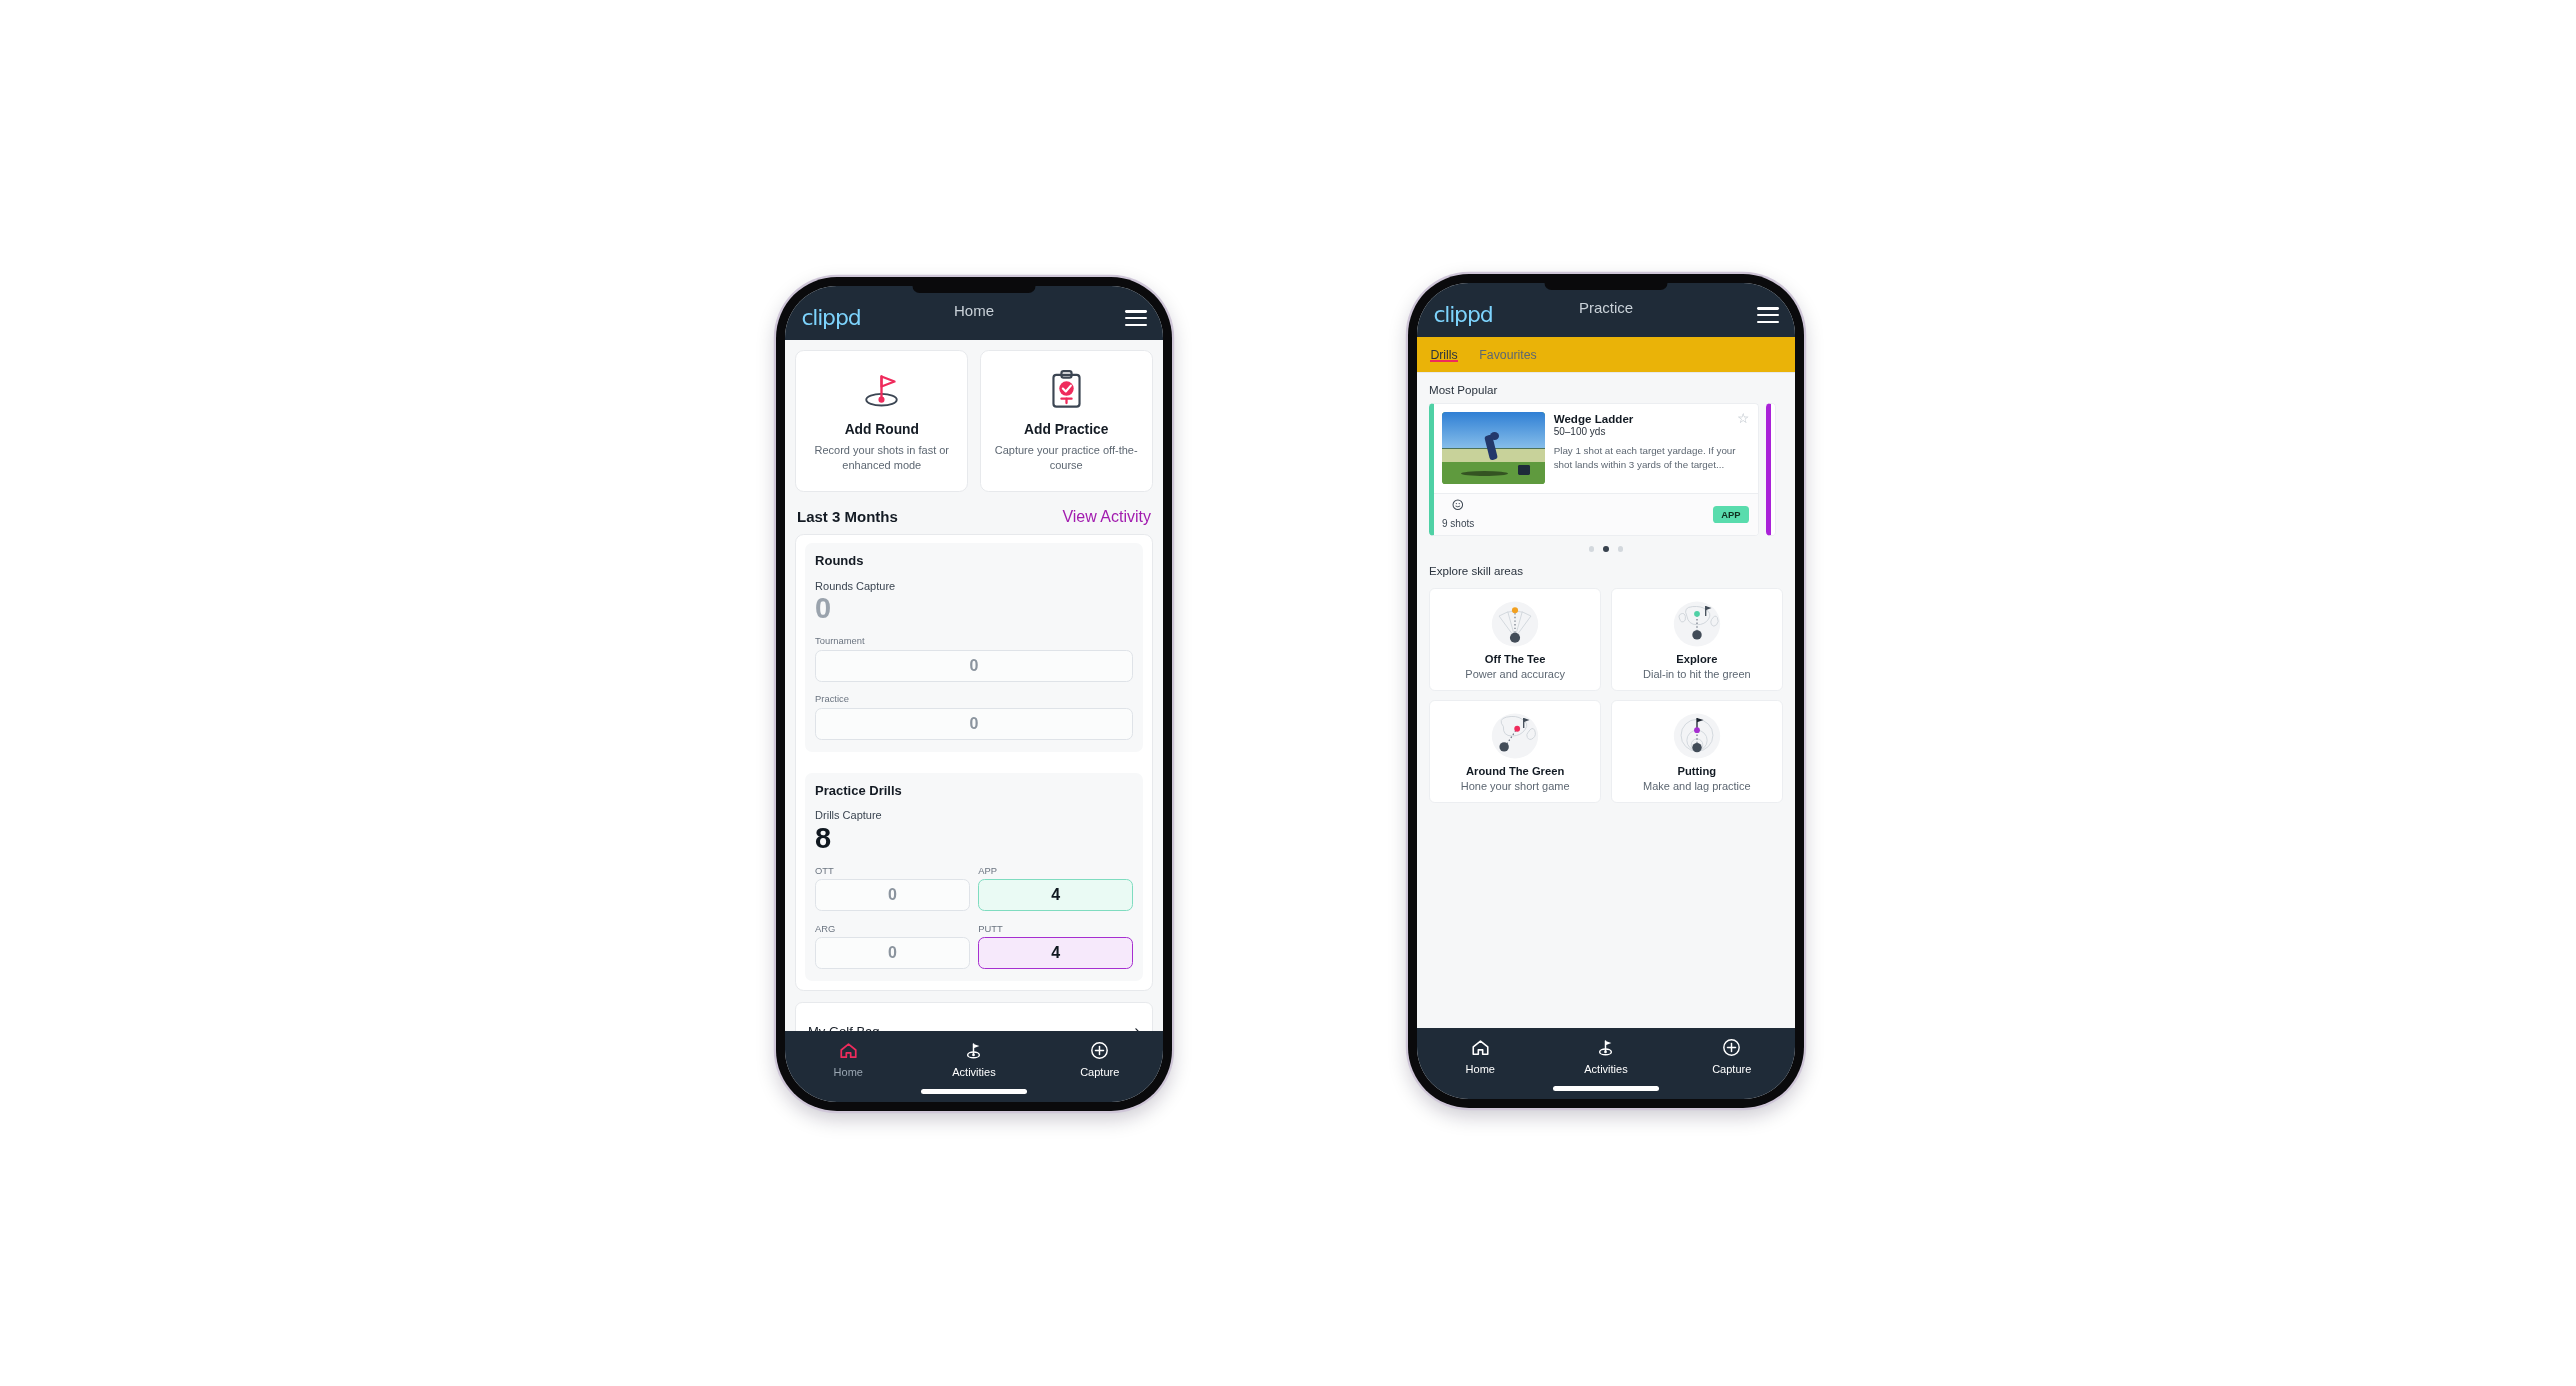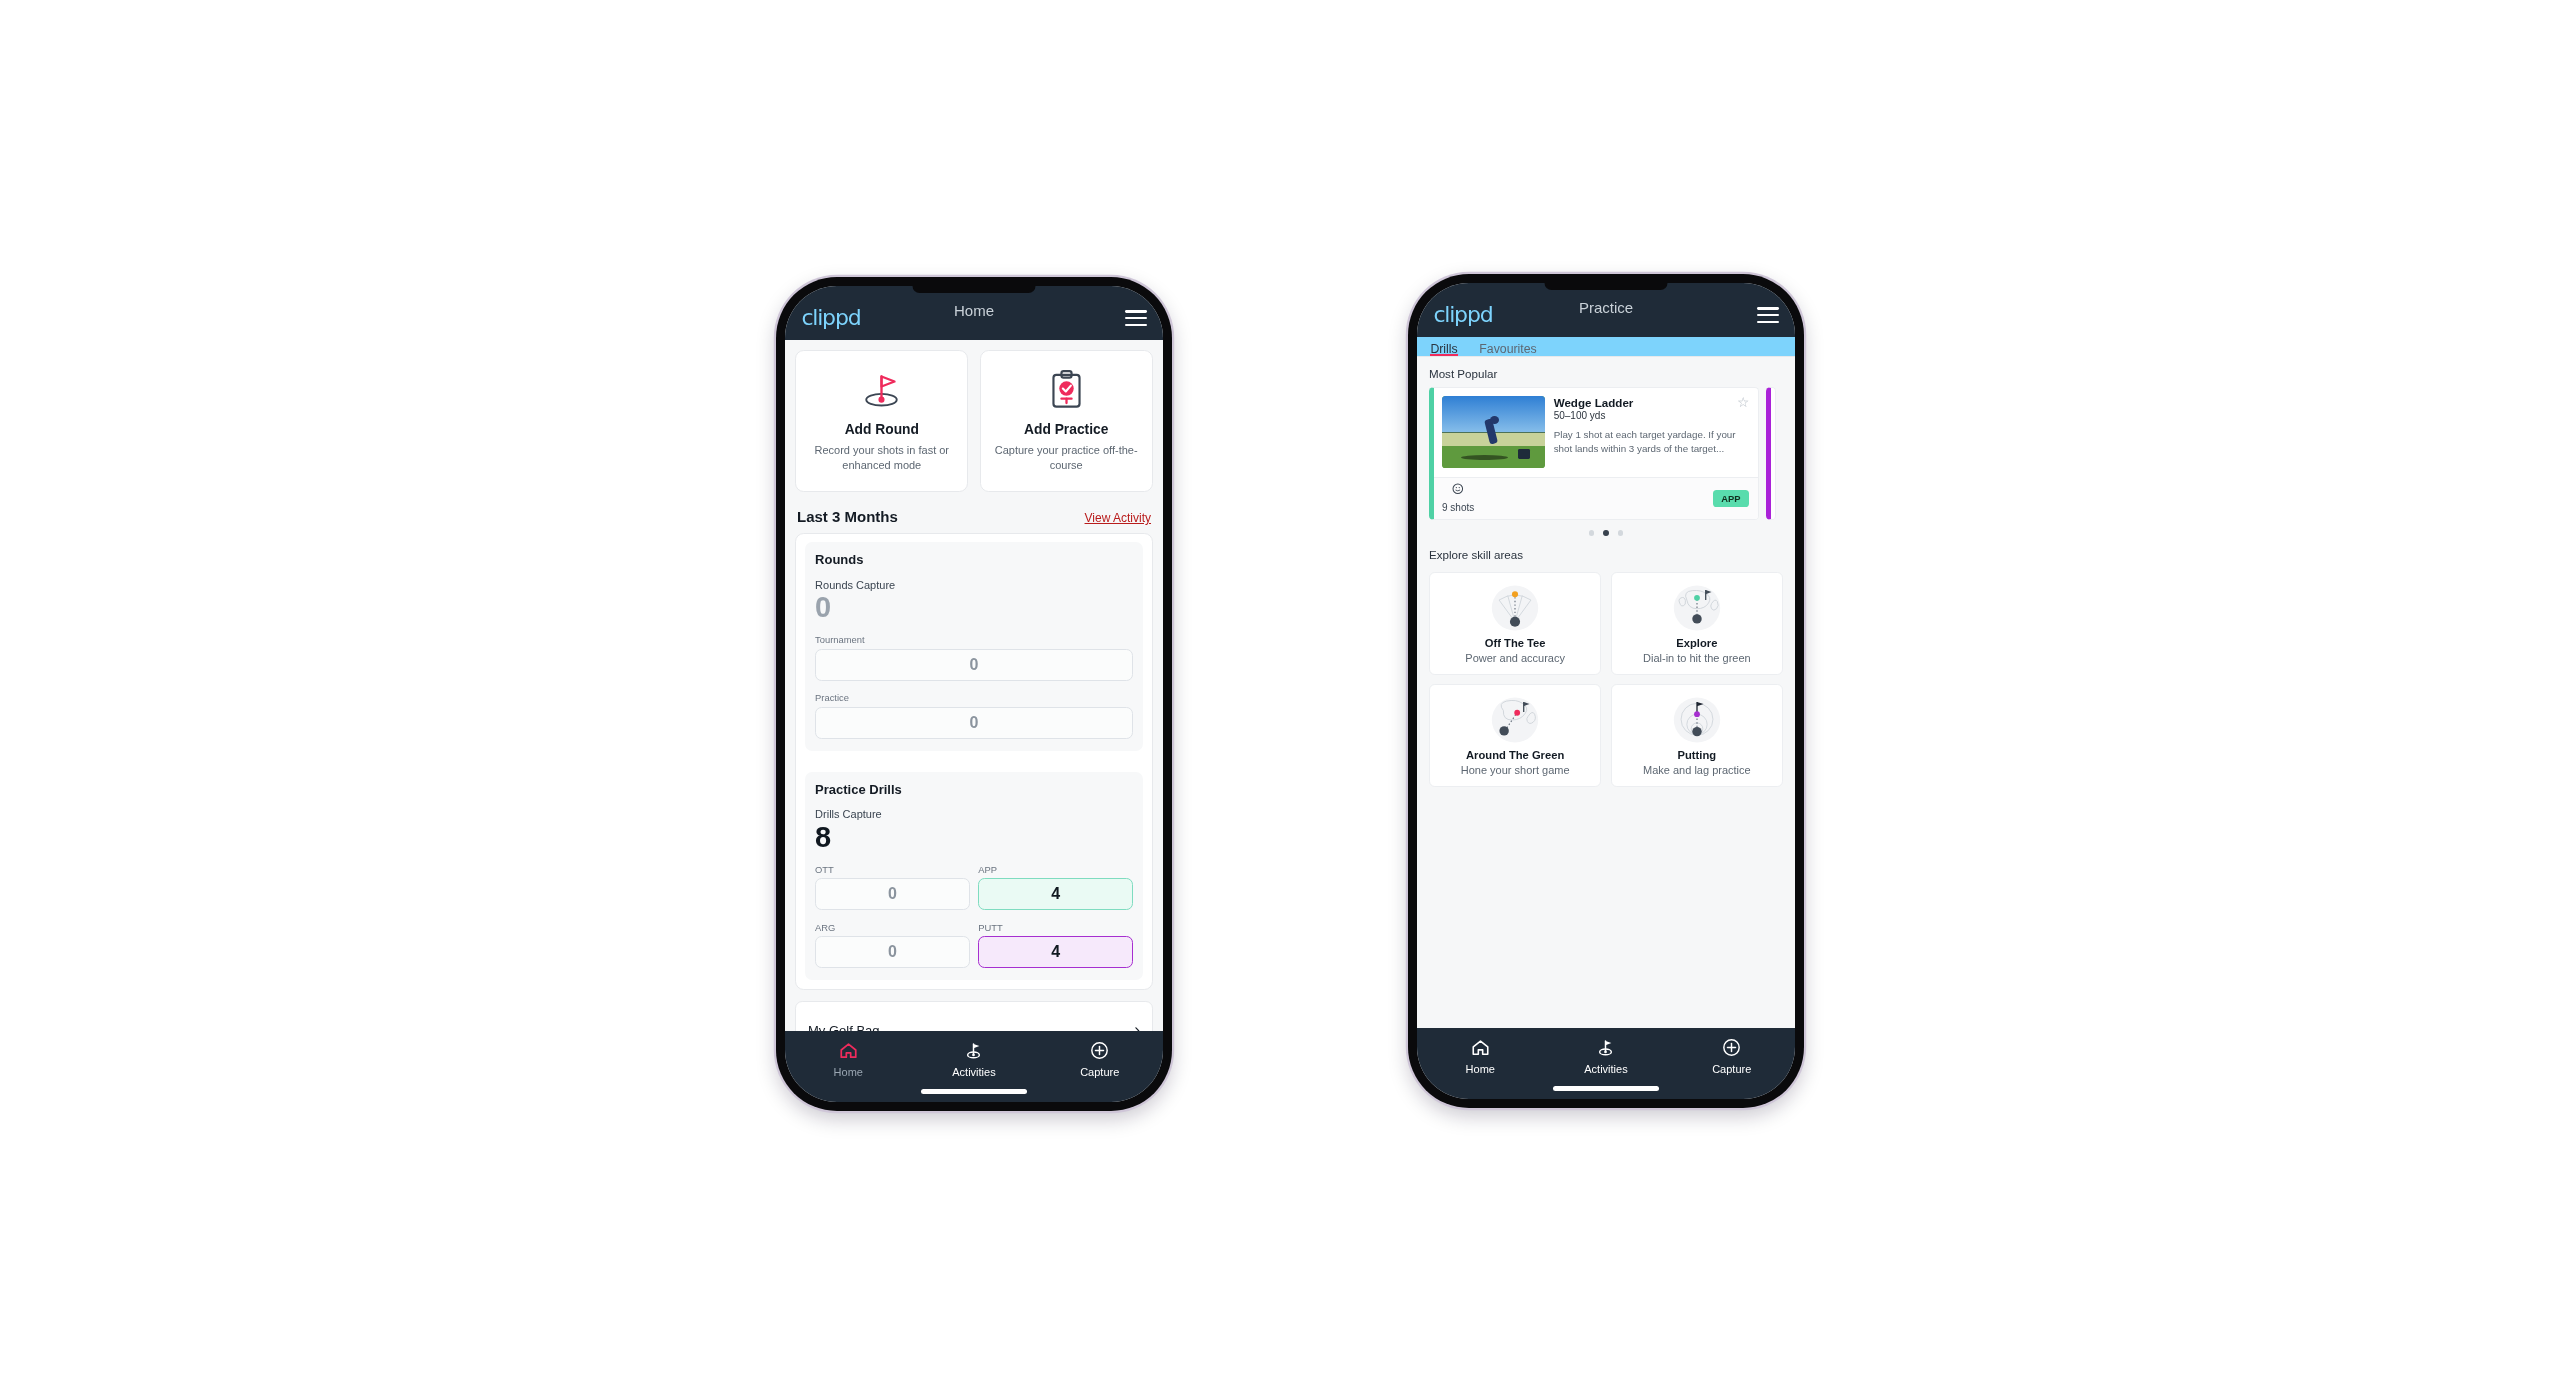--- a/index.html
+++ b/index.html
@@ -111,21 +111,21 @@
   .action-sub {
     font-size: 11px; color: #5d6772; margin-top: 5.8px; line-height: 1.35;
   }
 
   
   .sec-head {
     display: flex; align-items: baseline; justify-content: space-between;
     padding: 16px 11.6px 7.2px 11.6px;
   }
   .sec-title { font-size: 15px; font-weight: 700; color: #141b24; }
-  .sec-link { font-size: 12px; color: #b91c1c; text-decoration: underline; }
+  .sec-link { font-size: 16px; color: #a21caf; }
 
   
   .stats-card {
     margin: 0 10px;
     background: #ffffff;
     border: 0.7px solid #e7e9ec;
     border-radius: 8.7px;
     padding: 8.7px;
     display: flex;
     gap: 21px;
@@ -190,26 +190,26 @@
   .nav-label.dim { color: #9aa6b2; }
   .home-ind {
     position: absolute;
     bottom: 8px; left: 50%; transform: translateX(-50%);
     width: 106px; height: 4.3px; border-radius: 2.9px; background: #ffffff;
   }
 
   
   .tabs {
     flex: 0 0 auto;
-    background: #7dd3fc;
+    background: #eab308;
     border-bottom: 0.7px solid #e7e9ec;
     display: flex;
     padding: 0 13px;
-    height: 20px;
-    align-items: flex-end;
+    height: 36px;
+    align-items: center;
   }
   .tab {
     display: flex; align-items: center;
     font-size: 12.3px; color: #5d6772;
     padding: 0 10px 0 0;
     margin-right: 11.6px;
     position: relative;
   }
   .tab.active { color: #2a333e; }
   .tab.active::after {

